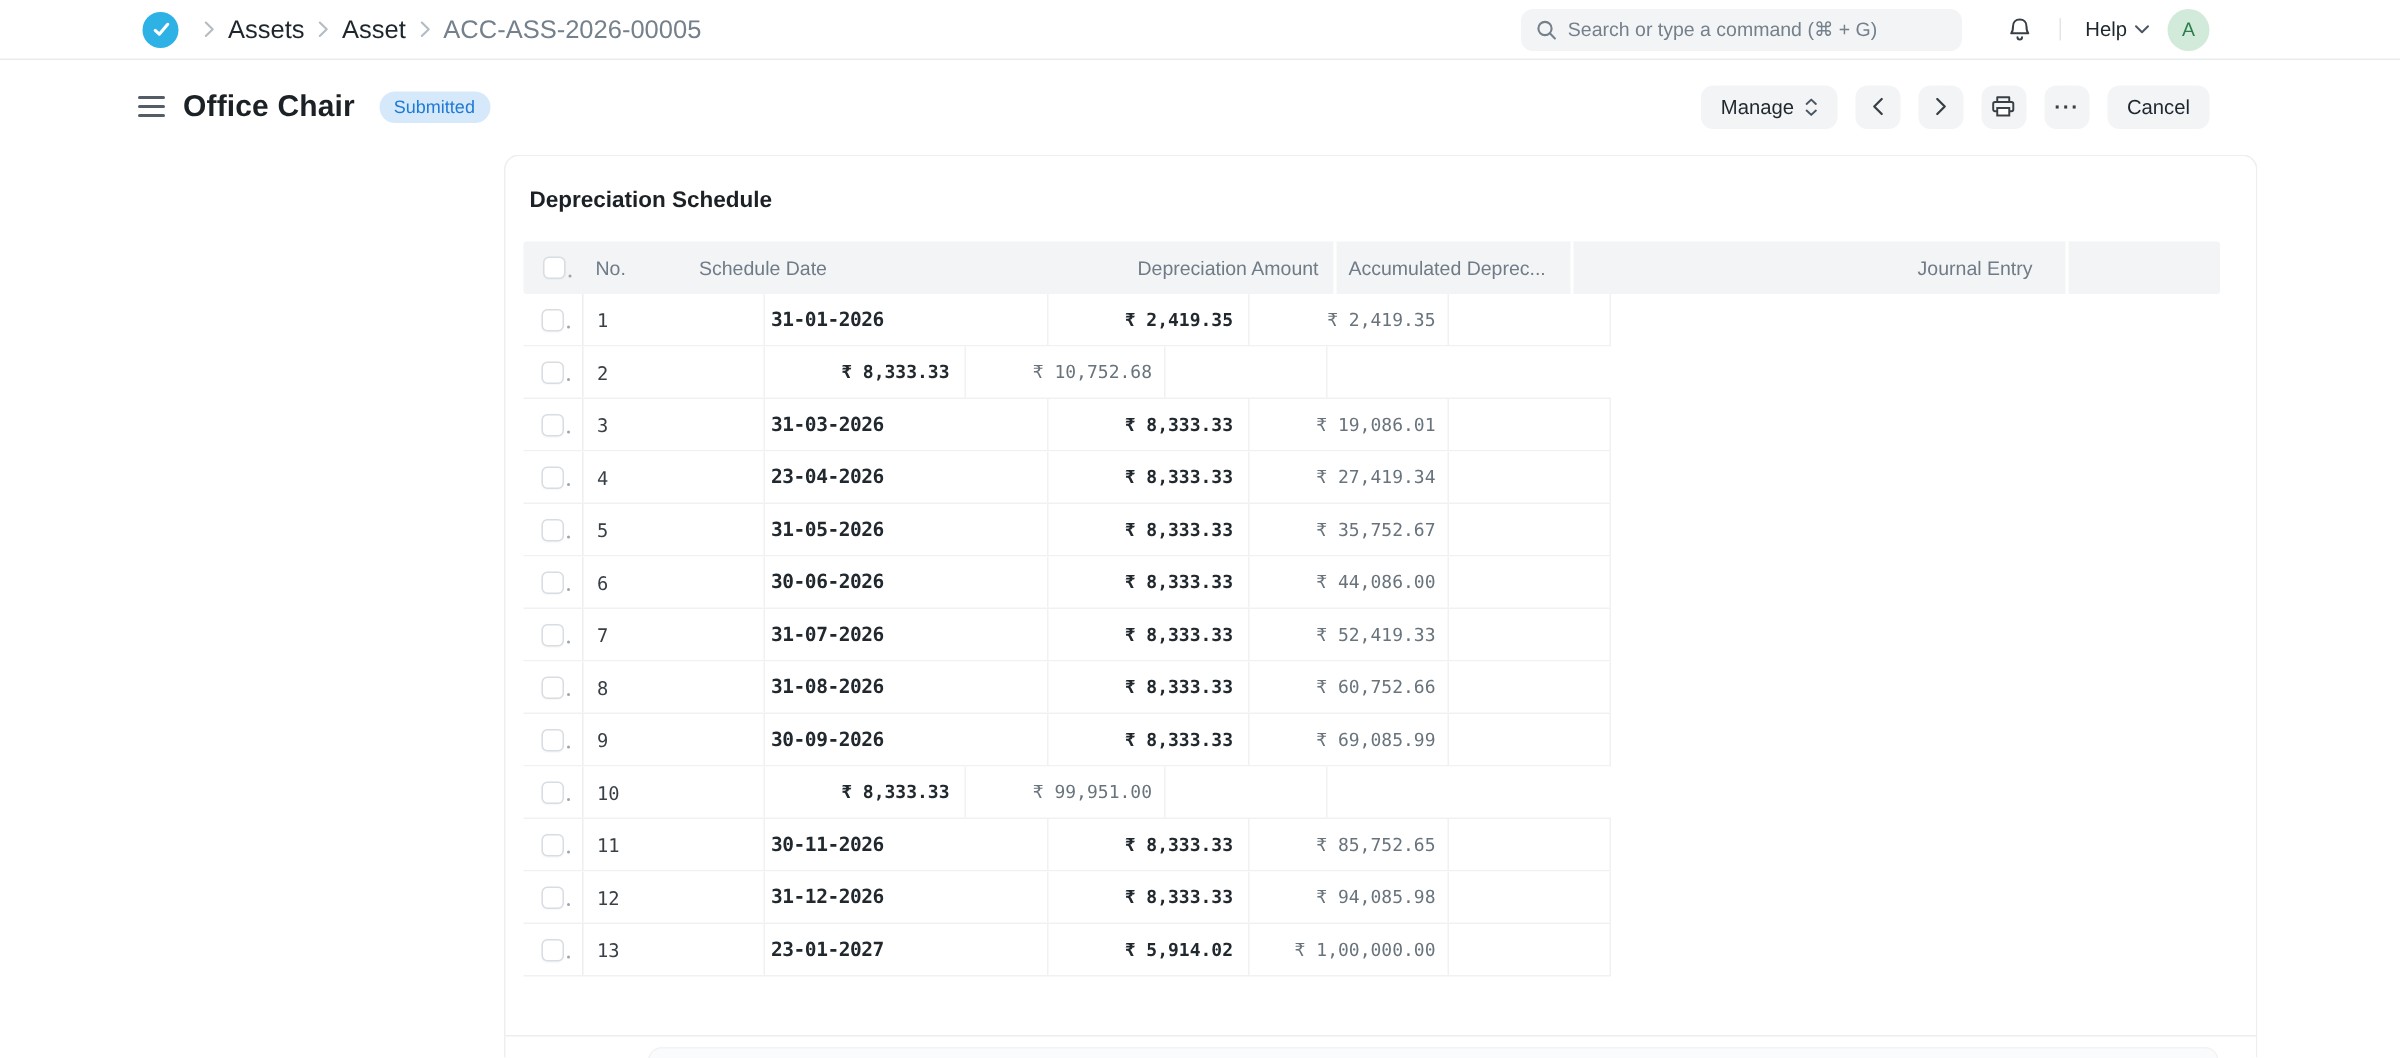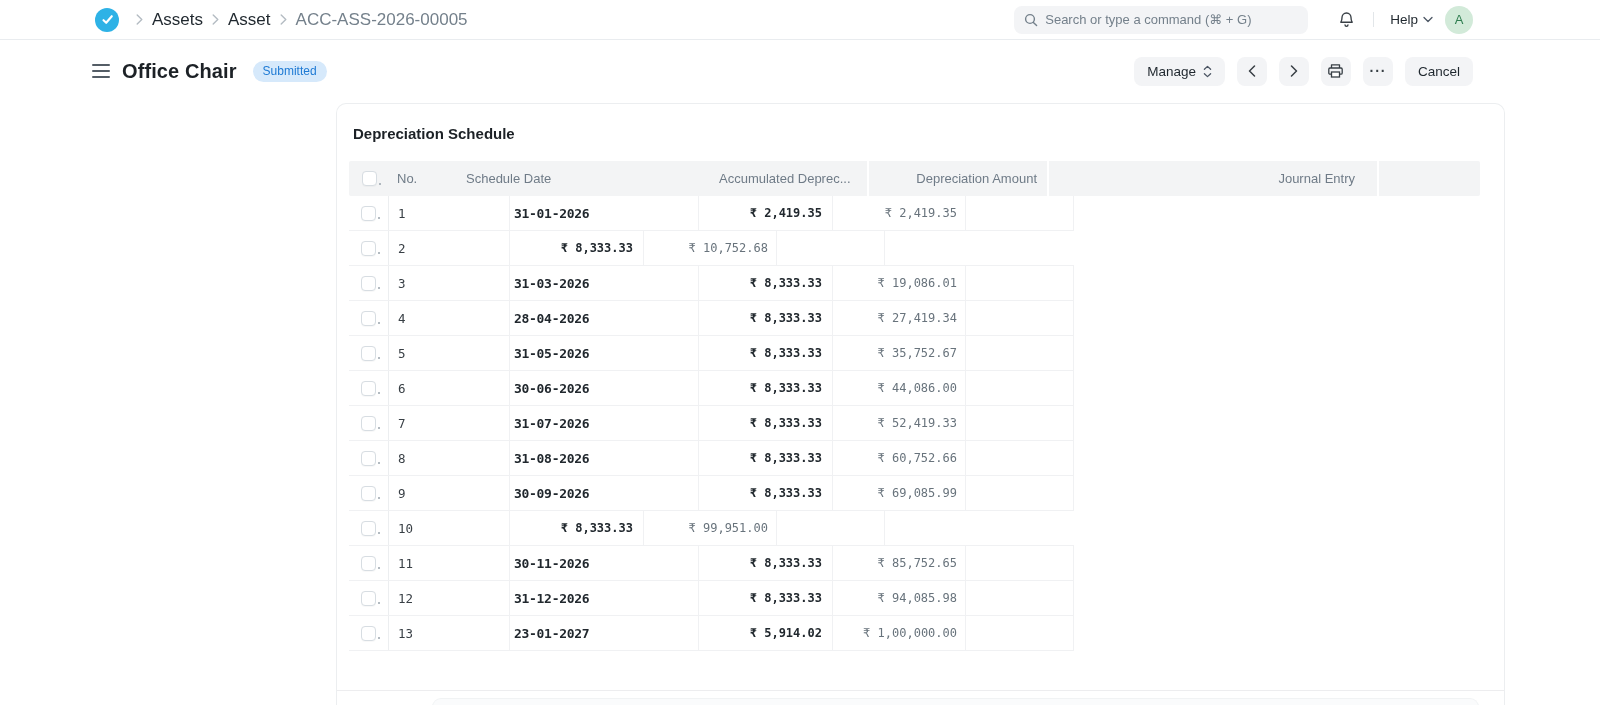--- a/index.html
+++ b/index.html
@@ -232,22 +232,22 @@
 
   <div class="grid">
 
     <div class="grid-header">
       <div class="gh-cell gh-check cell-check">
         <span class="cb"></span>
         <span class="cb-dot"></span>
       </div>
       <div class="gh-cell gh-no">No.</div>
       <div class="gh-cell gh-date">Schedule Date</div>
+      <div class="gh-cell gh-dep">Depreciation Amount</div>
       <div class="gh-cell gh-acc">Accumulated Deprec...</div>
-      <div class="gh-cell gh-dep">Depreciation Amount</div>
       <div class="gh-cell gh-je">Journal Entry</div>
       <div class="gh-cell gh-blank"></div>
     </div>
 
     <div>
 
         <div class="grid-row">
           <div class="cell cell-check">
             <span class="cb"></span>
             <span class="cb-dot"></span>
@@ -281,21 +281,21 @@
           <div class="cell cell-acc">₹ 19,086.01</div>
           <div class="cell cell-je"></div>
         </div>
 
         <div class="grid-row">
           <div class="cell cell-check">
             <span class="cb"></span>
             <span class="cb-dot"></span>
           </div>
           <div class="cell cell-no">4</div>
-          <div class="cell cell-date">28-04-2026</div>
+          <div class="cell cell-date">23-04-2026</div>
           <div class="cell cell-dep">₹ 8,333.33</div>
           <div class="cell cell-acc">₹ 27,419.34</div>
           <div class="cell cell-je"></div>
         </div>
 
         <div class="grid-row">
           <div class="cell cell-check">
             <span class="cb"></span>
             <span class="cb-dot"></span>
           </div>

